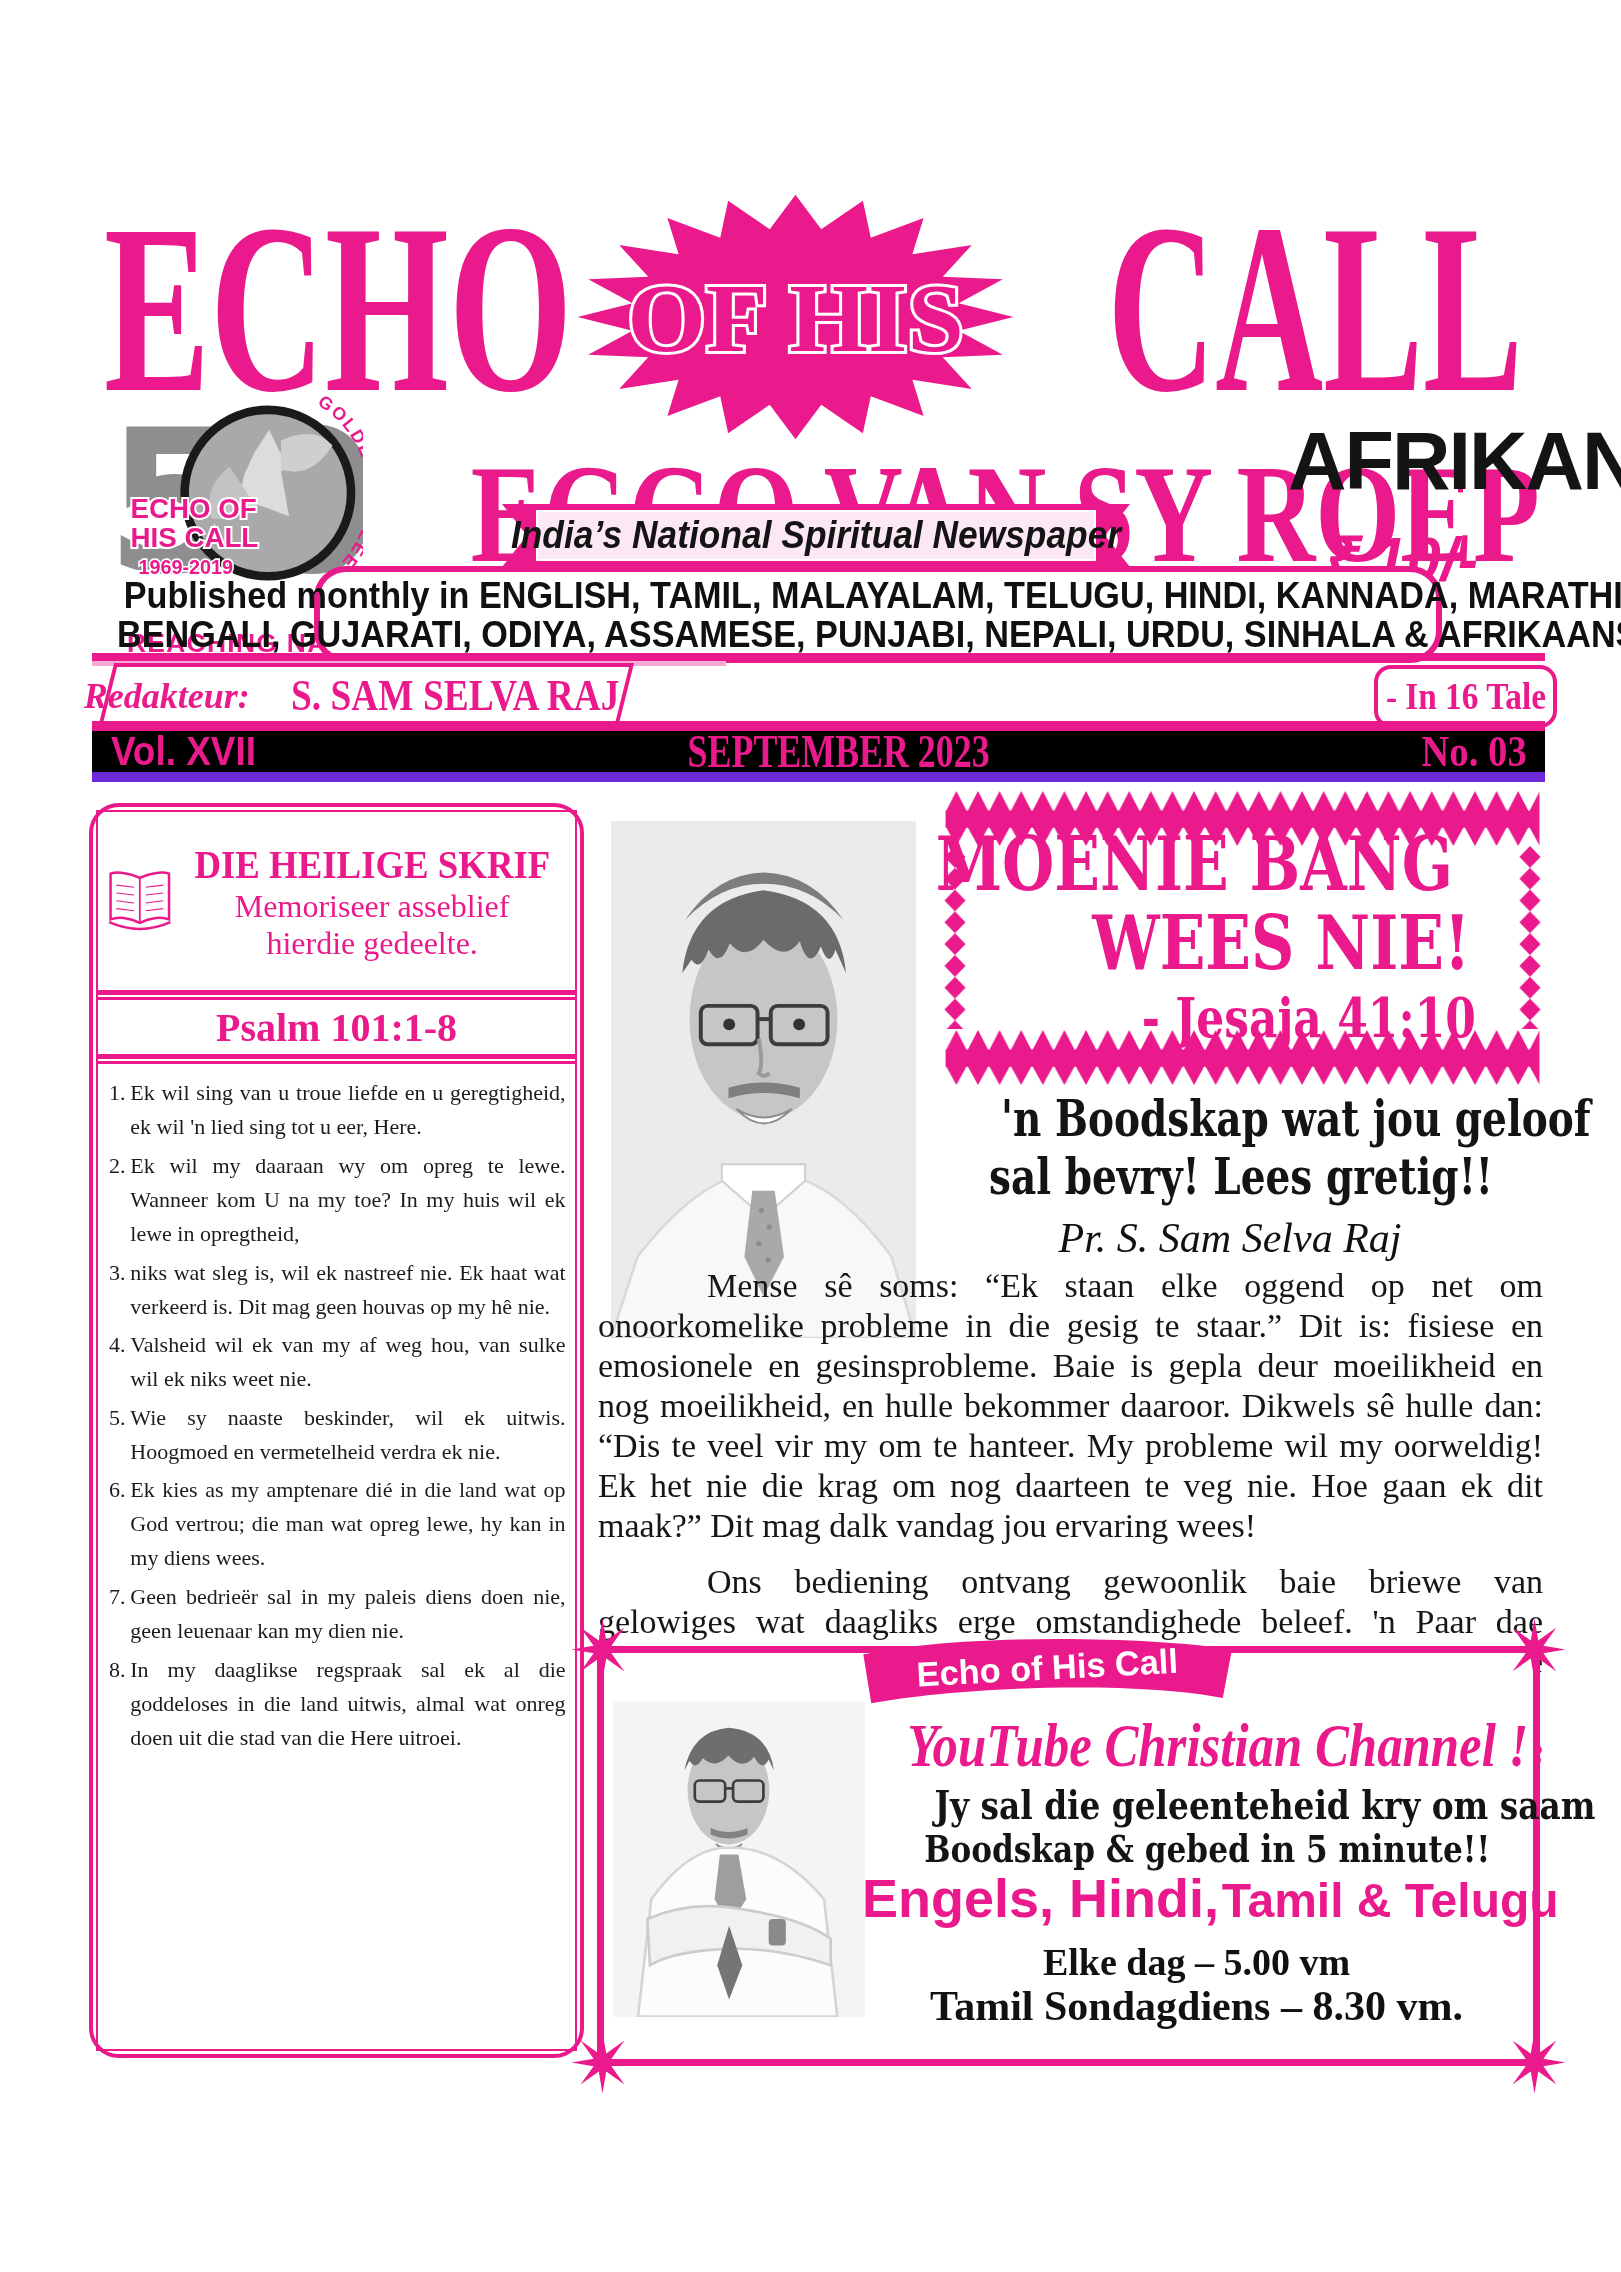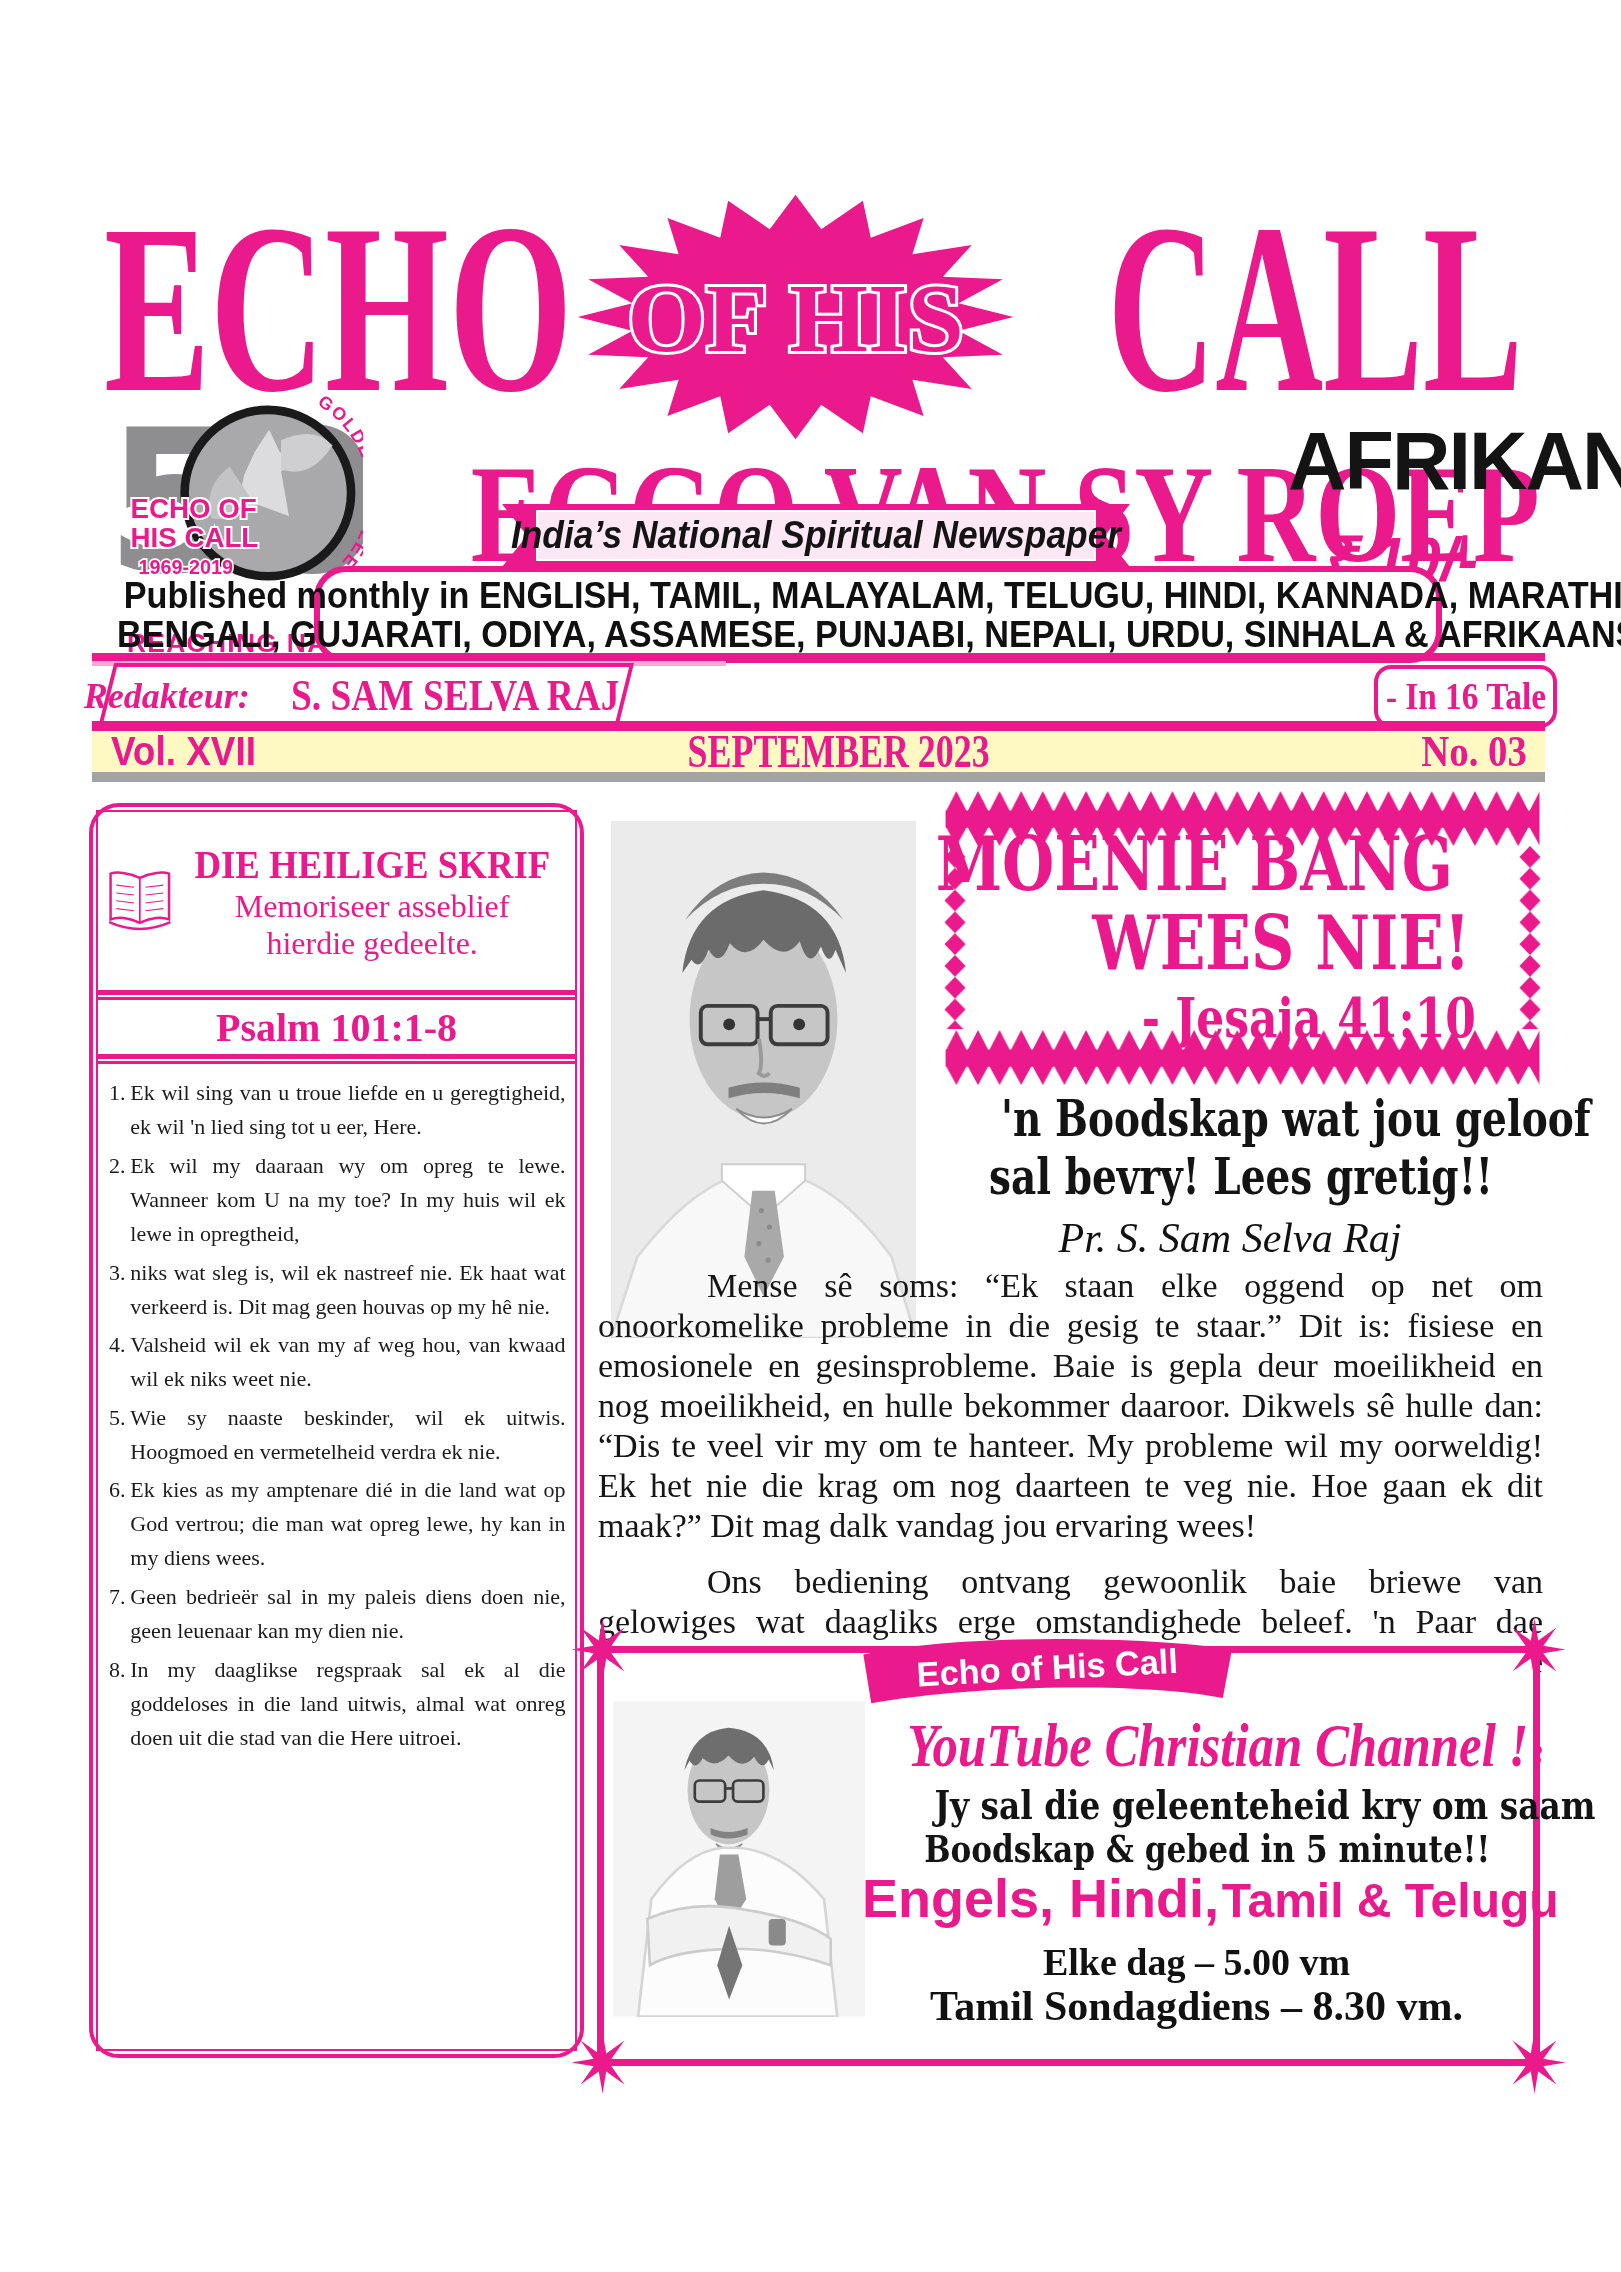--- a/index.html
+++ b/index.html
@@ -42,22 +42,22 @@
   .editor-in{transform:skewX(14deg);height:100%;display:flex;align-items:center;
           justify-content:center;gap:12px;white-space:nowrap;}
   .ed-label{font-family:"Liberation Serif",serif;font-style:italic;font-weight:bold;
           font-size:36px;color:#EA1A8C;}
   .ed-name{font-family:"Liberation Serif",serif;font-weight:bold;font-size:44px;color:#EA1A8C;
           transform:scaleX(0.85);display:inline-block;}
   .badge16{width:175px;height:55px;border:4.6px solid #EA1A8C;border-radius:17px;background:#fff;
           display:flex;align-items:center;justify-content:center;}
   .badge16 span{font-family:"Liberation Serif",serif;font-weight:bold;font-size:37px;color:#EA1A8C;
           transform:scaleX(0.9);white-space:nowrap;}
-  .volbar{width:1453px;height:61px;border-top:10px solid #EA1A8C;border-bottom:10px solid #a3a3a3;
-          background:#fef9c3;display:flex;align-items:center;justify-content:space-between;
+  .volbar{width:1453px;height:61px;border-top:10px solid #EA1A8C;border-bottom:10px solid #6d28d9;
+          background:#000000;display:flex;align-items:center;justify-content:space-between;
           padding:0 18.5px;box-sizing:border-box;}
   .vol-l{font-family:"Liberation Sans",sans-serif;font-weight:bold;font-size:41px;color:#EA1A8C;
           transform:scaleX(0.9);transform-origin:left center;display:inline-block;}
   .vol-c{font-family:"Liberation Serif",serif;font-weight:bold;font-size:46px;color:#EA1A8C;
           transform:scaleX(0.78);display:inline-block;}
   .vol-r{font-family:"Liberation Serif",serif;font-weight:bold;font-size:44px;color:#EA1A8C;
           transform:scaleX(0.88);transform-origin:right center;display:inline-block;}
   
   .leftcol{width:495px;height:1255px;border:4px solid #EA1A8C;background:#fff;box-sizing:border-box;}
   .lc-inner{position:absolute;inset:3.3px;border:2px solid #EA1A8C;display:flex;flex-direction:column;}
@@ -220,21 +220,21 @@
       </div>
       <div class="col-divider"></div>
       <div class="lc-ref">
         <span>Psalm 101:1-8</span>
       </div>
       <div class="col-divider"></div>
       <ol class="verses">
         <li>Ek wil sing van u troue liefde en u geregtigheid, ek wil 'n lied sing tot u eer, Here.</li>
         <li>Ek wil my daaraan wy om opreg te lewe. Wanneer kom U na my toe? In my huis wil ek lewe in opregtheid,</li>
         <li>niks wat sleg is, wil ek nastreef nie. Ek haat wat verkeerd is. Dit mag geen houvas op my hê nie.</li>
-        <li>Valsheid wil ek van my af weg hou, van kwaad wil ek niks weet nie.</li>
+        <li>Valsheid wil ek van my af weg hou, van sulke wil ek niks weet nie.</li>
         <li>Wie sy naaste beskinder, wil ek uitwis. Hoogmoed en vermetelheid verdra ek nie.</li>
         <li>Ek kies as my amptenare dié in die land wat op God vertrou; die man wat opreg lewe, hy kan in my diens wees.</li>
         <li>Geen bedrieër sal in my paleis diens doen nie, geen leuenaar kan my dien nie.</li>
         <li>In my daaglikse regspraak sal ek al die goddeloses in die land uitwis, almal wat onreg doen uit die stad van die Here uitroei.</li>
       </ol>
     </div>
   </div>
 
   <svg class="abs" style="left:611px;top:821px;" width="305" height="517" viewBox="0 0 462 783">
     <rect width="462" height="783" fill="#ebebeb"></rect>

